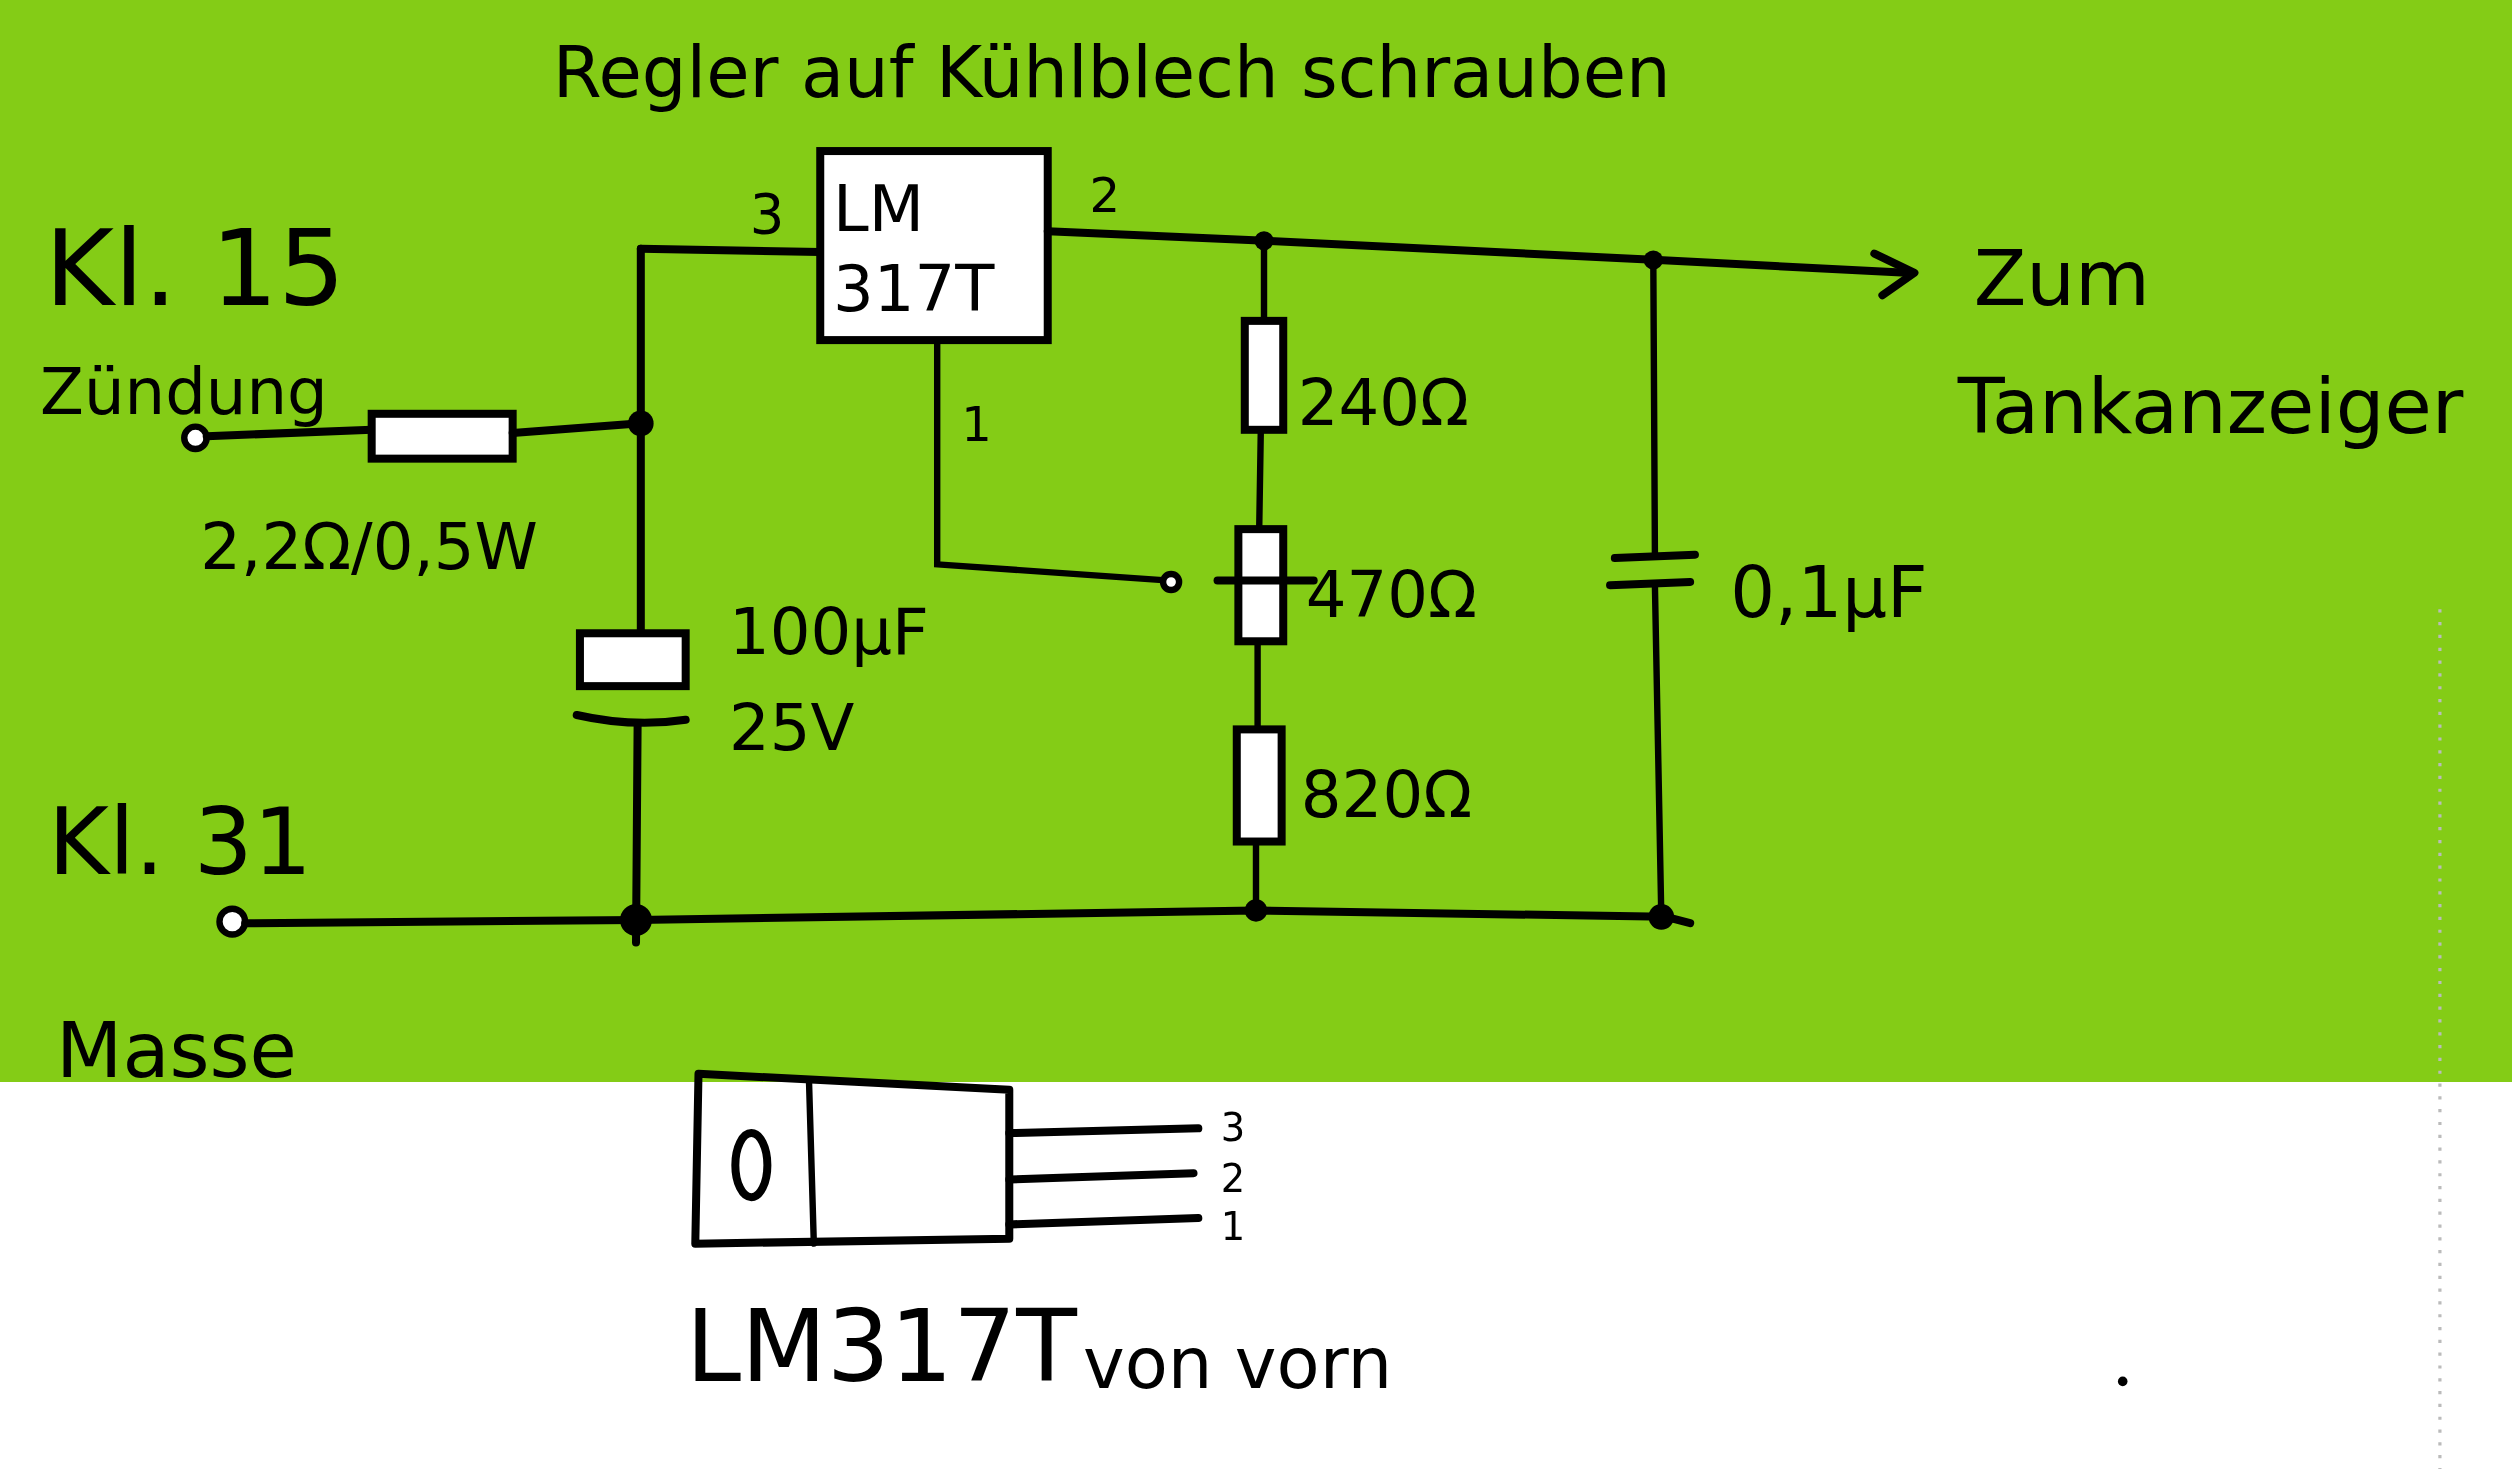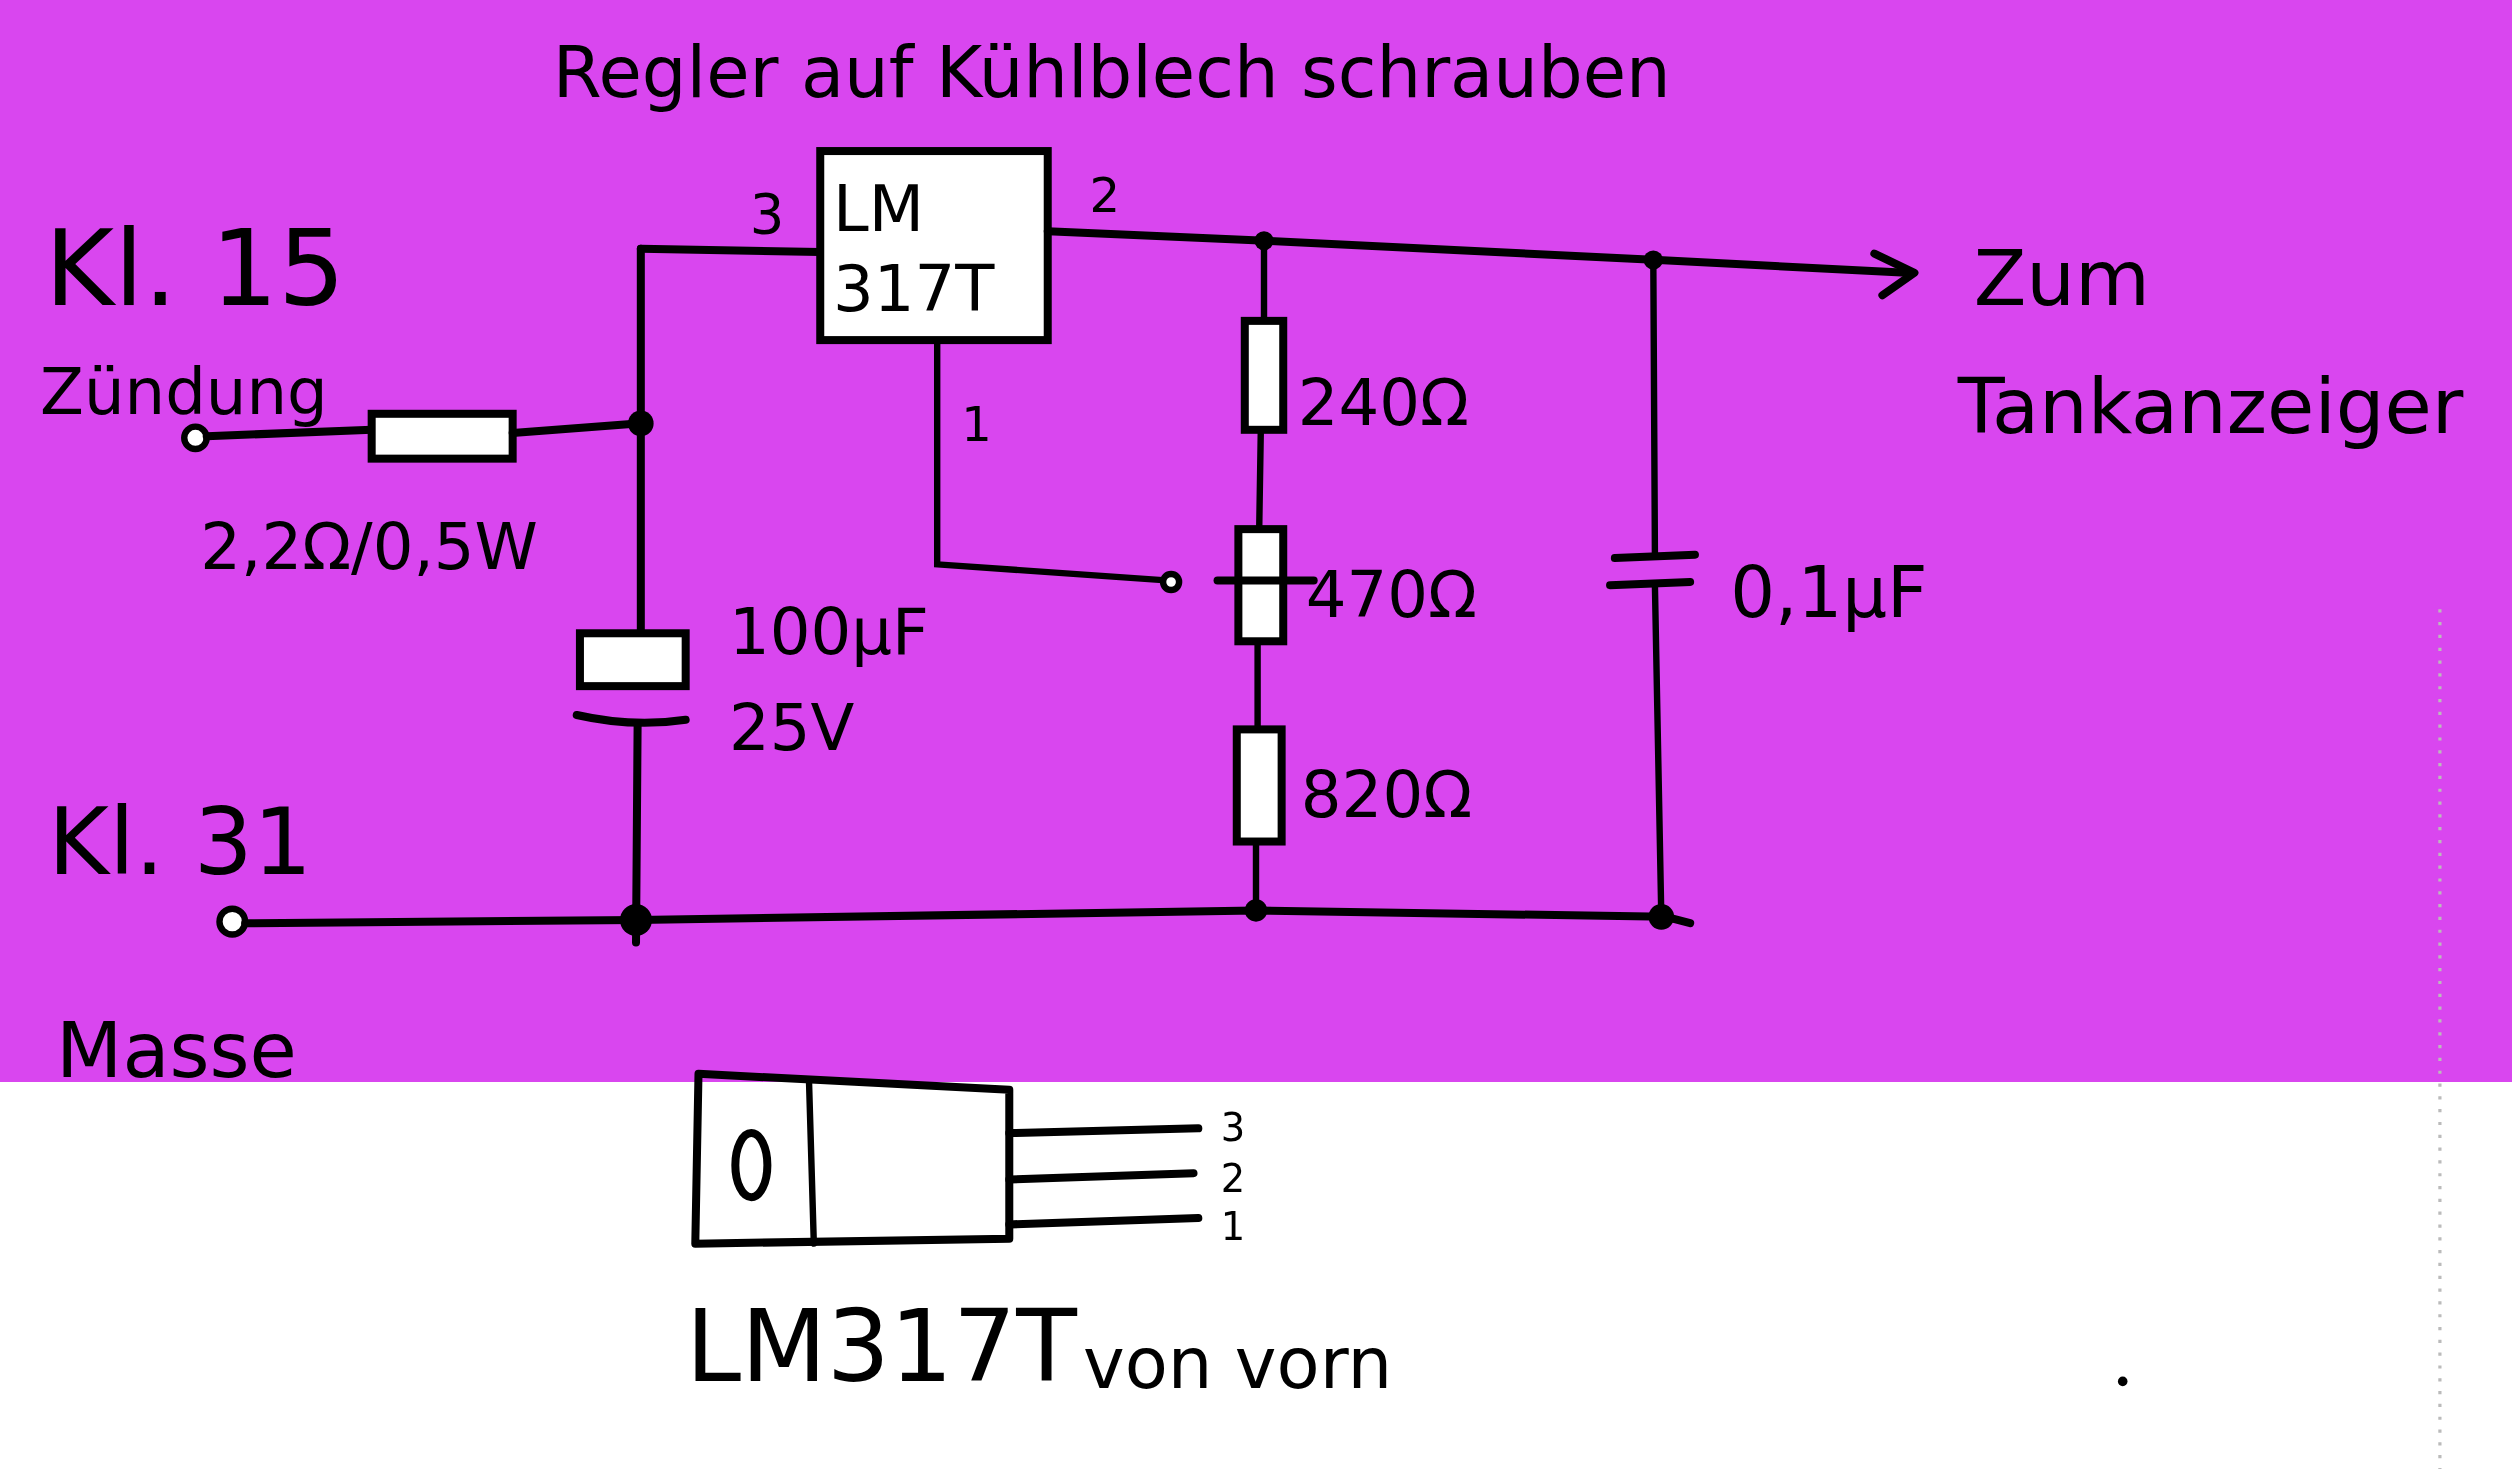--- a/index.html
+++ b/index.html
@@ -1,17 +1,17 @@
 <!DOCTYPE html>
 <html style="font-size:13.4px"><head>
   <meta charset="utf-8">
   <style>
     html, body { margin: 0; padding: 0; background: #ffffff; }
     body { width: 2512px; height: 1470px; overflow: hidden; }
-    #sheet { position: absolute; left: 0; top: 0; width: 2512px; height: 1082px; background: #d946ef; }
+    #sheet { position: absolute; left: 0; top: 0; width: 2512px; height: 1082px; background: #84cc16; }
     svg { display: block; }
     .wire { stroke: #000; stroke-width: 5; fill: none; stroke-linecap: round; stroke-linejoin: round; }
     .thin { stroke: #000; stroke-width: 4; fill: none; stroke-linecap: round; }
     .comp { stroke: #000; stroke-width: 5; fill: #fff; }
     .dot { fill: #000; }
     .term { stroke: #000; stroke-width: 4; fill: #fff; }
     .hand { font-family: "DejaVu Sans", sans-serif; fill: #000; }
     .edge { stroke: #bbb; stroke-width: 2; stroke-dasharray: 2 6; }
   </style>
 </head>

